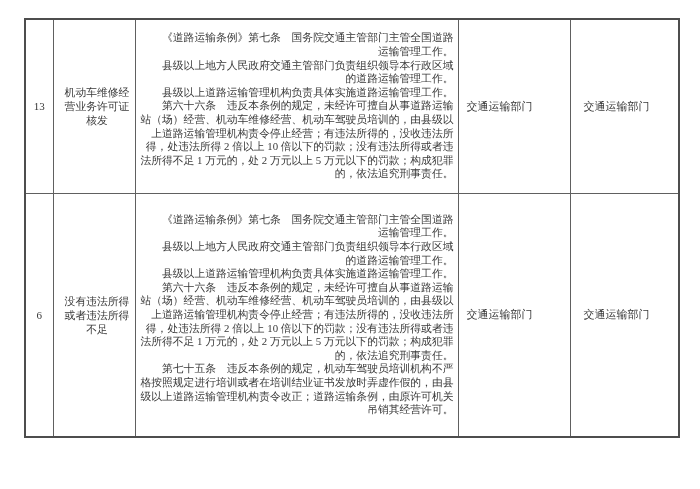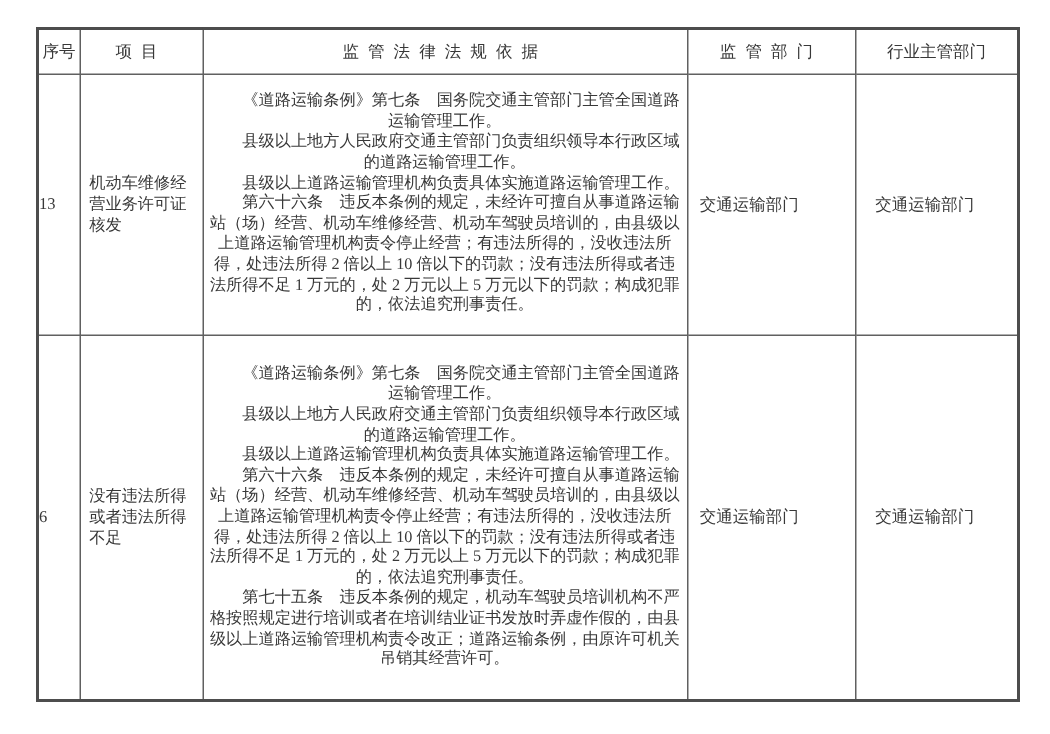--- a/index.html
+++ b/index.html
@@ -32,31 +32,31 @@
     font-weight:normal;
     font-size:11px;
     color:var(--text);
     overflow:hidden;
   }
   tr.header-row{height:30px;}
   tr.row-13{height:174px;}
   tr.row-14{height:244px;}
   th{text-align:center;white-space:nowrap;}
   th.ls{letter-spacing:0.55em;}
-  td.seq{text-align:left;}
+  td.seq{text-align:center;}
   td.project{
     padding-left:6px;
     font-size:10.8px;
     line-height:14px;
     word-break:break-all;
-    text-align:left;
+    text-align:center;
   }
   td.legal{
     padding:0 4px;
-    text-align:center;
+    text-align:right;
   }
   td.legal p{
     margin:0;
     font-size:10.8px;
     line-height:13.6px;
     text-indent:2em;
     word-break:break-all;
   }
   td.dept{padding-left:8px;text-align:left;}
   td.industry{padding-left:13px;text-align:left;}
@@ -66,27 +66,20 @@
 
 <table class="doc-table">
   <colgroup>
     <col style="width:28px">
     <col style="width:82px">
     <col style="width:323px">
     <col style="width:112px">
     <col style="width:109px">
   </colgroup>
   <tbody>
-    <tr class="header-row">
-      <th>序号</th>
-      <th class="ls">项目</th>
-      <th class="ls">监管法律法规依据</th>
-      <th class="ls">监管部门</th>
-      <th>行业主管部门</th>
-    </tr>
 
     <tr class="row-13">
       <td class="seq">13</td>
       <td class="project">机动车维修经营业务许可证核发</td>
       <td class="legal">
         <p>《道路运输条例》第七条　国务院交通主管部门主管全国道路运输管理工作。</p>
         <p>县级以上地方人民政府交通主管部门负责组织领导本行政区域的道路运输管理工作。</p>
         <p>县级以上道路运输管理机构负责具体实施道路运输管理工作。</p>
         <p>第六十六条　违反本条例的规定，未经许可擅自从事道路运输站（场）经营、机动车维修经营、机动车驾驶员培训的，由县级以上道路运输管理机构责令停止经营；有违法所得的，没收违法所得，处违法所得 2 倍以上 10 倍以下的罚款；没有违法所得或者违法所得不足 1 万元的，处 2 万元以上 5 万元以下的罚款；构成犯罪的，依法追究刑事责任。</p>
       </td>

